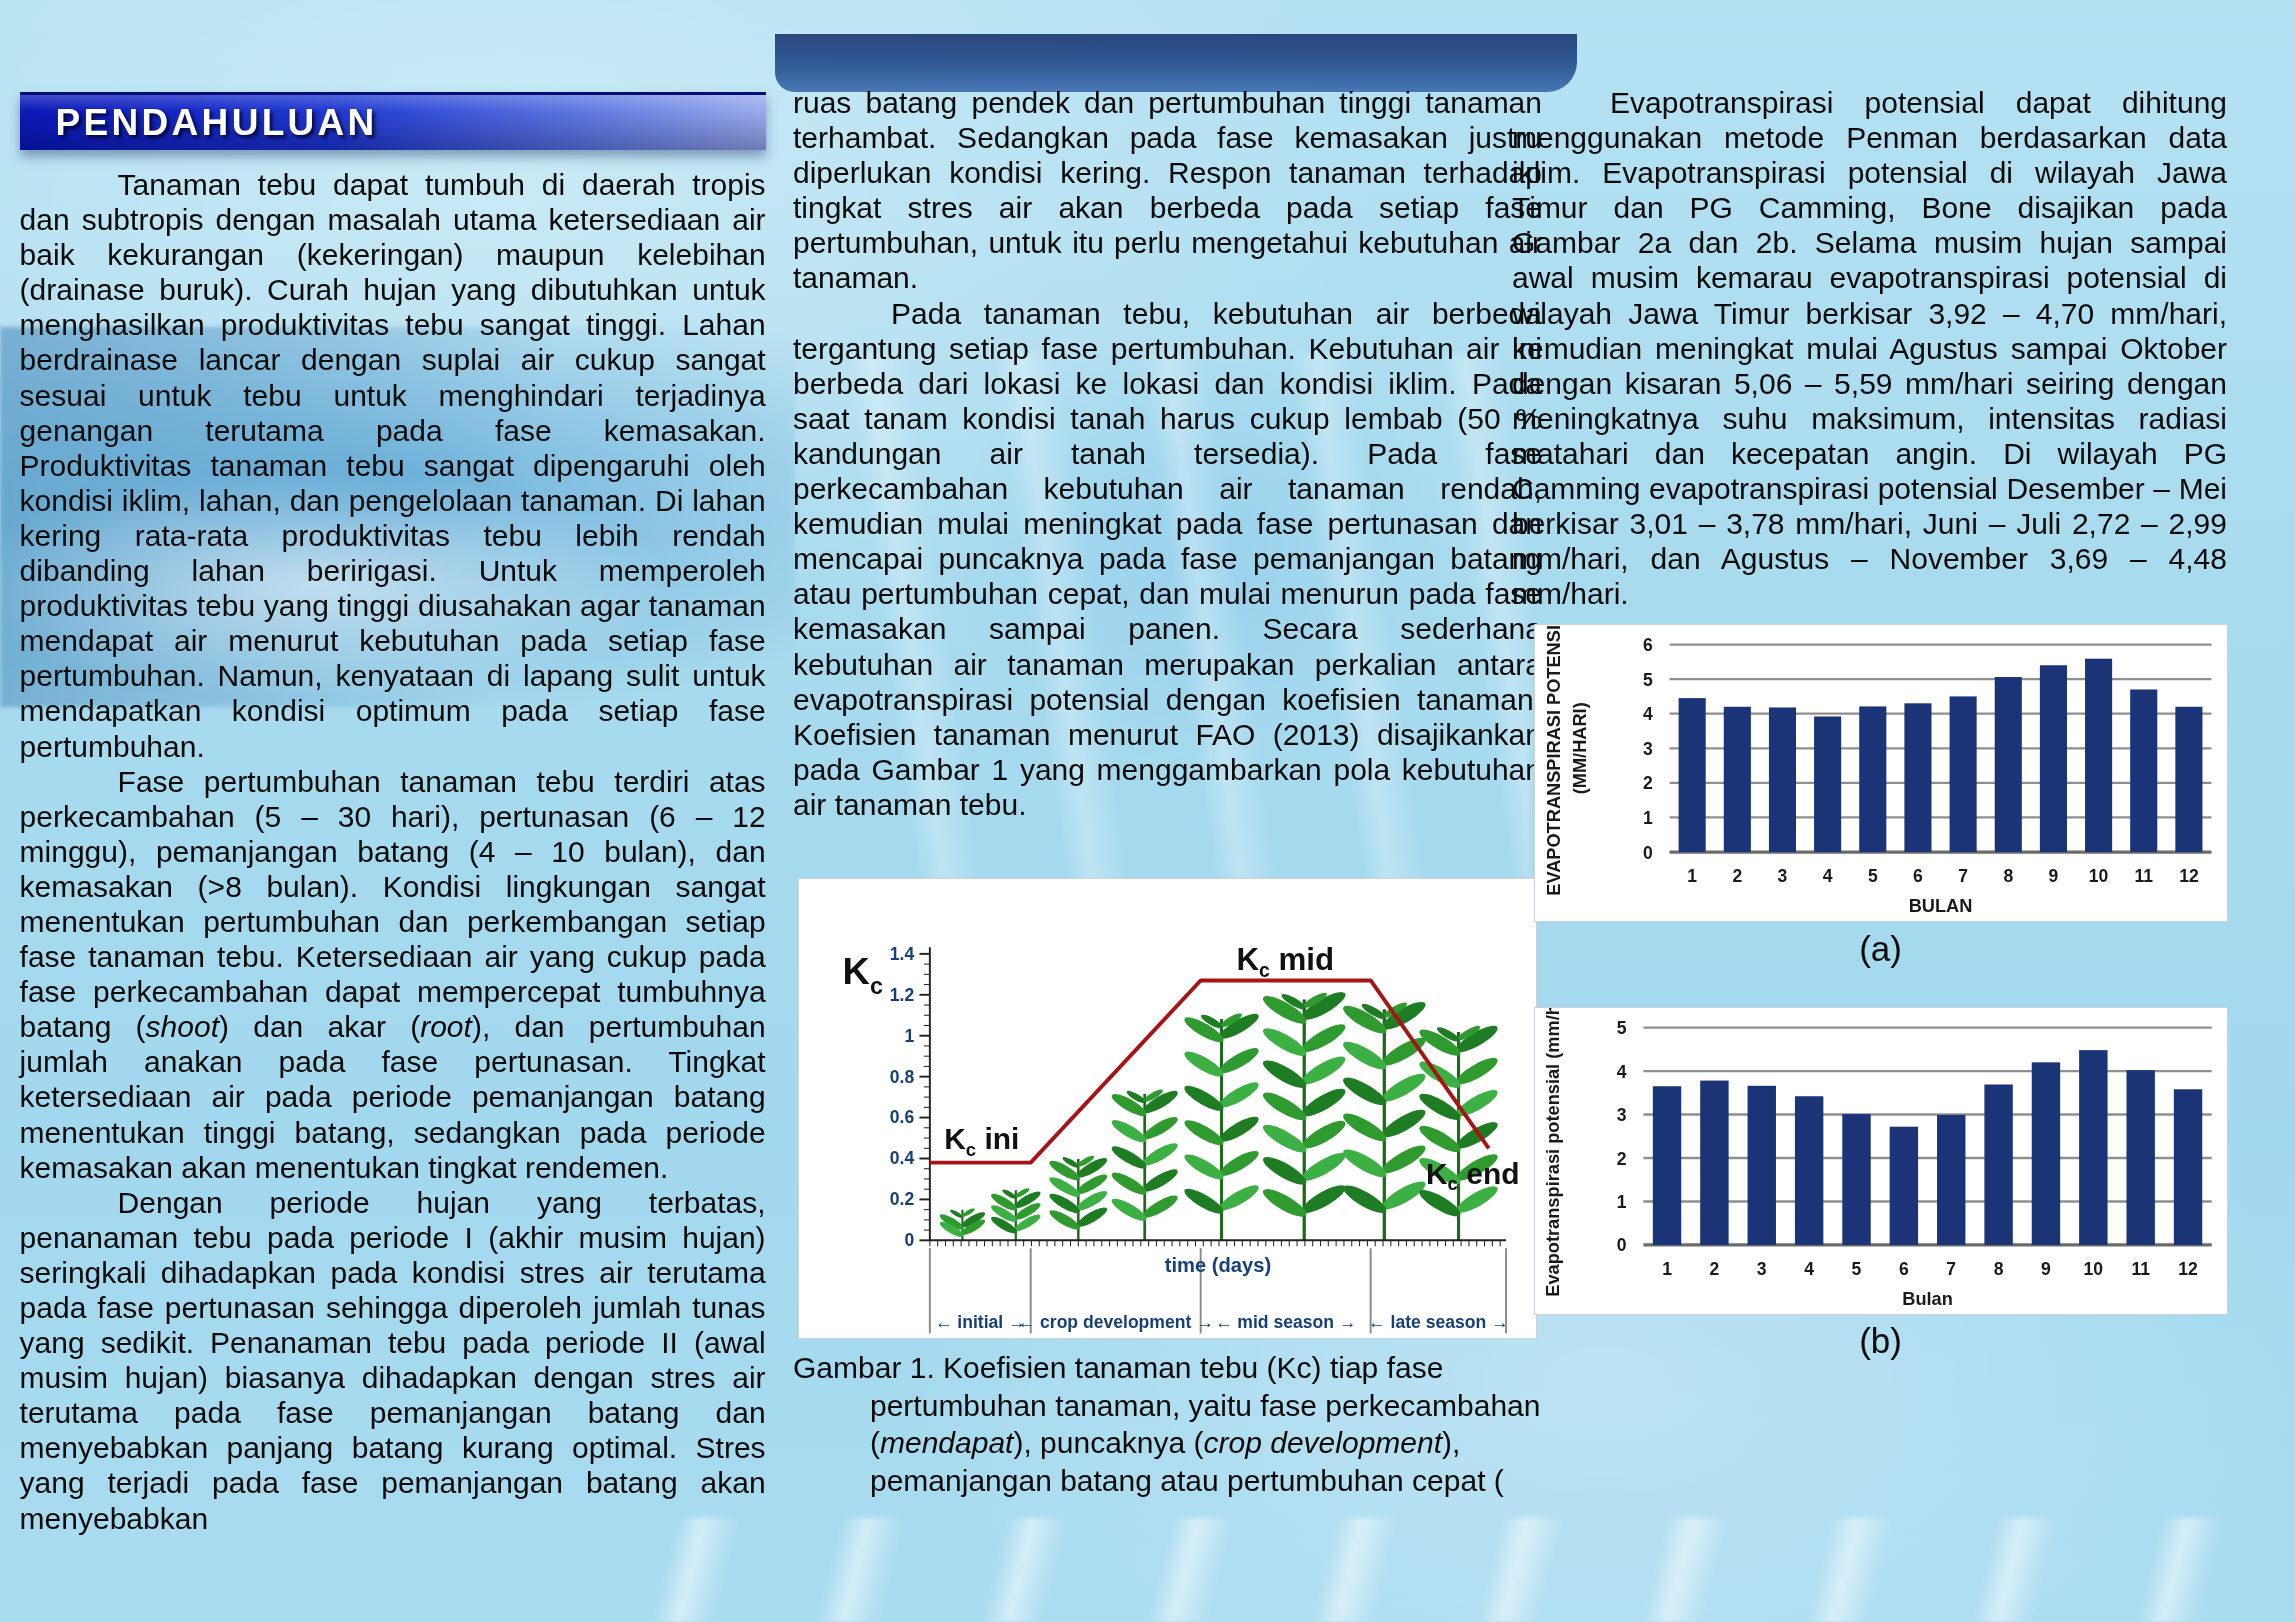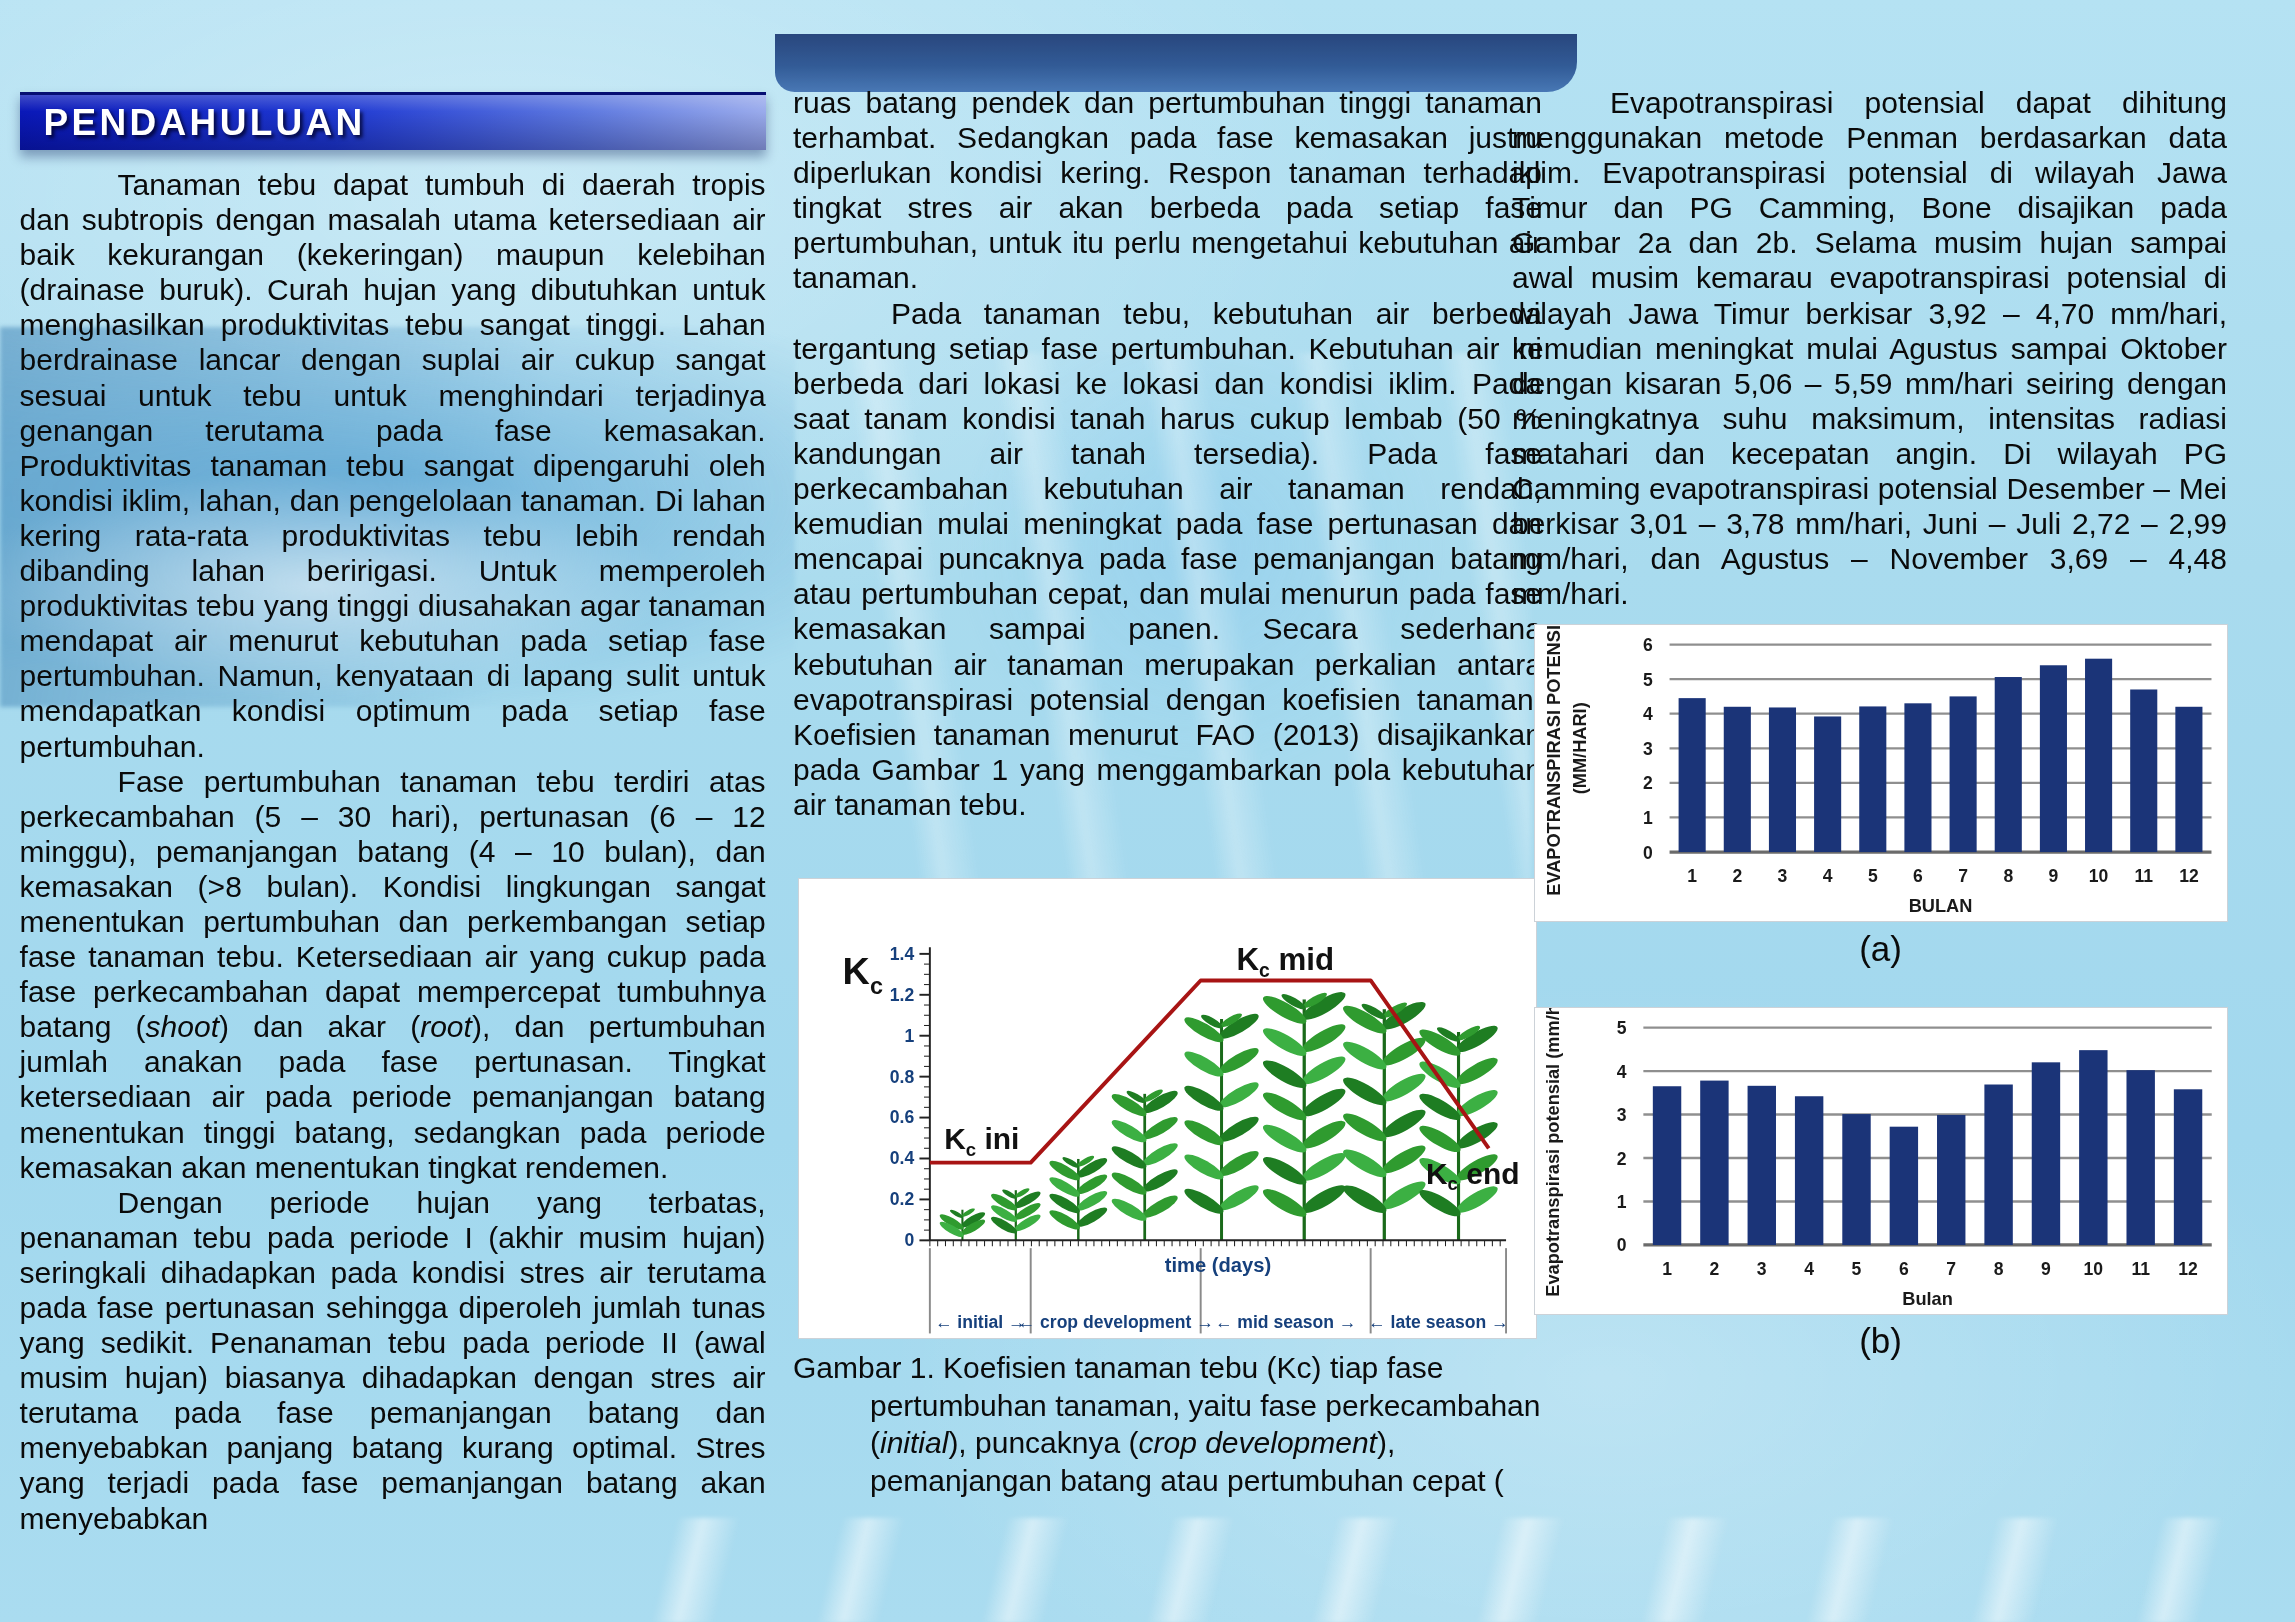--- a/index.html
+++ b/index.html
@@ -38,21 +38,21 @@
     background:repeating-linear-gradient(104deg, rgba(255,255,255,0) 0 98px, rgba(255,255,255,.5) 124px, rgba(255,255,255,0) 160px);
     filter:blur(2px);
   }
   
   .col{position:absolute;}
   .col1{left:19.6px;  top:92px; width:746px;}
   .col2{left:793px; top:85px; width:749px;}
   .col3{left:1512px; top:85px; width:715px;}
   
   .section-bar{
-    height:58px; display:flex; align-items:center; padding-left:24px; box-sizing:border-box;
+    height:58px; display:flex; align-items:center; padding-left:36px; box-sizing:border-box;
     background:
       linear-gradient(180deg, rgba(255,255,255,.22) 0%, rgba(255,255,255,0) 30%, rgba(0,0,45,.28) 100%),
       linear-gradient(90deg, #0a18b8 0%, #1e38d2 42%, #5f7ae0 76%, #9aabec 100%);
     border-top:3.9px solid #060e72;
     box-shadow:0 6.5px 10.5px rgba(0,20,80,.35);
   }
   .bar-title{
     color:#ffffff; font-weight:bold; font-size:37px; letter-spacing:3.3px;
     text-shadow:2.6px 3.3px 3.9px rgba(0,0,35,.8);
   }
@@ -334,21 +334,21 @@
               <line x1="1085" y1="567" x2="1085" y2="698" stroke="#8a8a8a" stroke-width="3"></line>
               <text x="642.5" y="604" text-anchor="middle" font-size="31" font-weight="700" fill="#16407c">time (days)</text>
               <text x="277.4375" y="690" text-anchor="middle" font-size="27" font-weight="700" fill="#16407c">← initial →</text>
               <text x="485.4125" y="690" text-anchor="middle" font-size="27" font-weight="700" fill="#16407c">← crop development →</text>
               <text x="746.4875" y="690" text-anchor="middle" font-size="27" font-weight="700" fill="#16407c">← mid season →</text>
               <text x="981.0125" y="690" text-anchor="middle" font-size="27" font-weight="700" fill="#16407c">← late season →</text>
             </g>
           </g>
         </svg>
     </div>
-    <p class="caption hang"><span>Gambar 1. Koefisien tanaman tebu (Kc) tiap fase pertumbuhan tanaman, yaitu fase perkecambahan (</span><span class="it">initial</span><span>), puncaknya (</span><span class="it">crop development</span><span>), pemanjangan batang atau pertumbuhan cepat (</span></p>
+    <p class="caption hang"><span>Gambar 1. Koefisien tanaman tebu (Kc) tiap fase pertumbuhan tanaman, yaitu fase perkecambahan (</span><span class="it">mendapat</span><span>), puncaknya (</span><span class="it">crop development</span><span>), pemanjangan batang atau pertumbuhan cepat (</span></p>
   </div>
 
   <div class="col col3">
     <p class="body indent"><span>Evapotranspirasi potensial dapat dihitung menggunakan metode Penman berdasarkan data iklim. Evapotranspirasi potensial di wilayah Jawa Timur dan PG Camming, Bone disajikan pada Gambar 2a dan 2b. Selama musim hujan sampai awal musim kemarau evapotranspirasi potensial di wilayah Jawa Timur berkisar 3,92 – 4,70 mm/hari, kemudian meningkat mulai Agustus sampai Oktober dengan kisaran 5,06 – 5,59 mm/hari seiring dengan meningkatnya suhu maksimum, intensitas radiasi matahari dan kecepatan angin. Di wilayah PG Camming evapotranspirasi potensial Desember – Mei berkisar 3,01 – 3,78 mm/hari, Juni – Juli 2,72 – 2,99 mm/hari, dan Agustus – November 3,69 – 4,48 mm/hari.</span></p>
     <div class="figure-panel figA">
       <svg viewBox="0 0 1060 455">
           <g>
             <text x="179" y="359" text-anchor="end" font-size="27" font-weight="700" fill="#1a1a1a">0</text>
             <line x1="205" y1="295.8333333333333" x2="1038" y2="295.8333333333333" stroke="#8f8f8f" stroke-width="3.5"></line>
             <text x="179" y="305.8333333333333" text-anchor="end" font-size="27" font-weight="700" fill="#1a1a1a">1</text>

